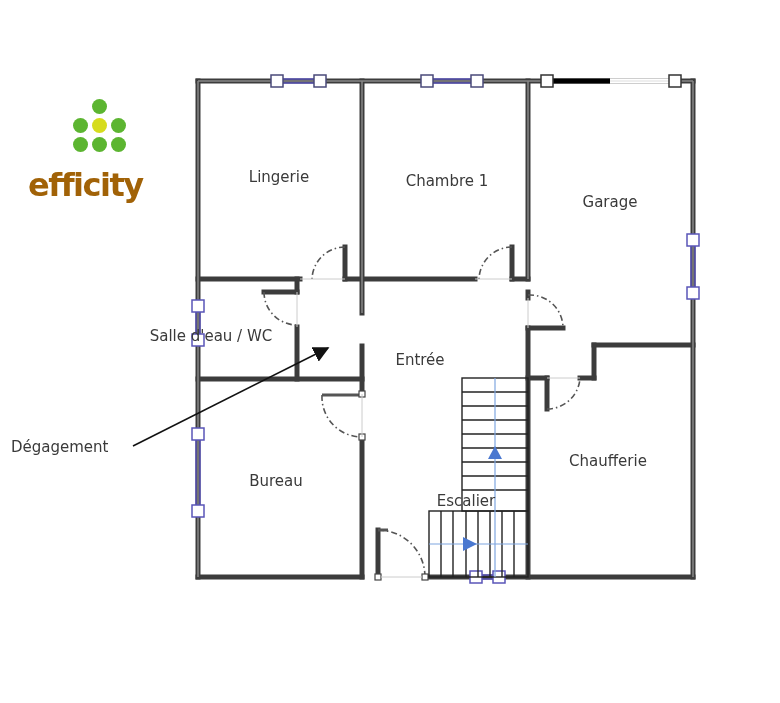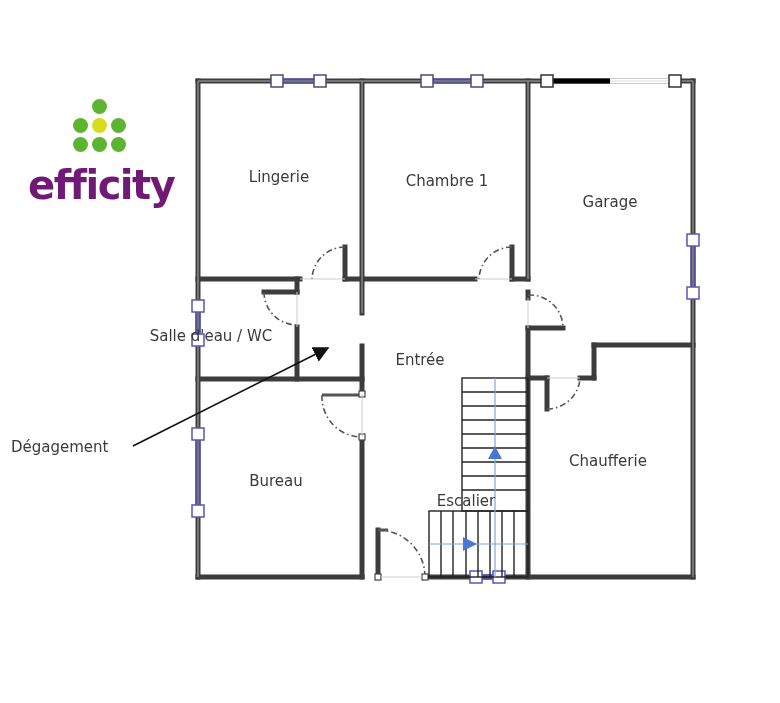--- a/index.html
+++ b/index.html
@@ -1,19 +1,19 @@
 <!DOCTYPE html>
 <html><head>
 <meta charset="utf-8">
 <style>
   html, body { margin:0; padding:0; background:#ffffff; }
   body { width:780px; height:703px; position:relative; overflow:hidden; font-family:"DejaVu Sans", sans-serif; }
   #logo { position:absolute; left:28px; top:96px; width:142px; height:120px; }
   .logo-dot { position:absolute; width:15px; height:15px; border-radius:50%; }
-  .logo-text { position:absolute; left:0; top:66px; font-family:"DejaVu Sans", sans-serif; font-size:40px; font-weight:bold; color:#701a75; letter-spacing:-1.5px; line-height:46px; }
+  .logo-text { position:absolute; left:0; top:66px; font-family:"DejaVu Sans", sans-serif; font-size:32px; font-weight:bold; color:#a16207; letter-spacing:-1.5px; line-height:46px; }
   #plan { position:absolute; left:0; top:0; }
   .room-label { font-family:"DejaVu Sans", sans-serif; font-size:15px; fill:#3a3a3a; }
   .callout-label { font-family:"DejaVu Sans", sans-serif; font-size:15px; fill:#3a3a3a; }
 </style>
 </head>
 <body>
 
 <div id="logo">
   <div class="logo-dot" style="left:64px; top:3px; background:#5cb531;"></div>
   <div class="logo-dot" style="left:45px; top:22px; background:#5cb531;"></div>

